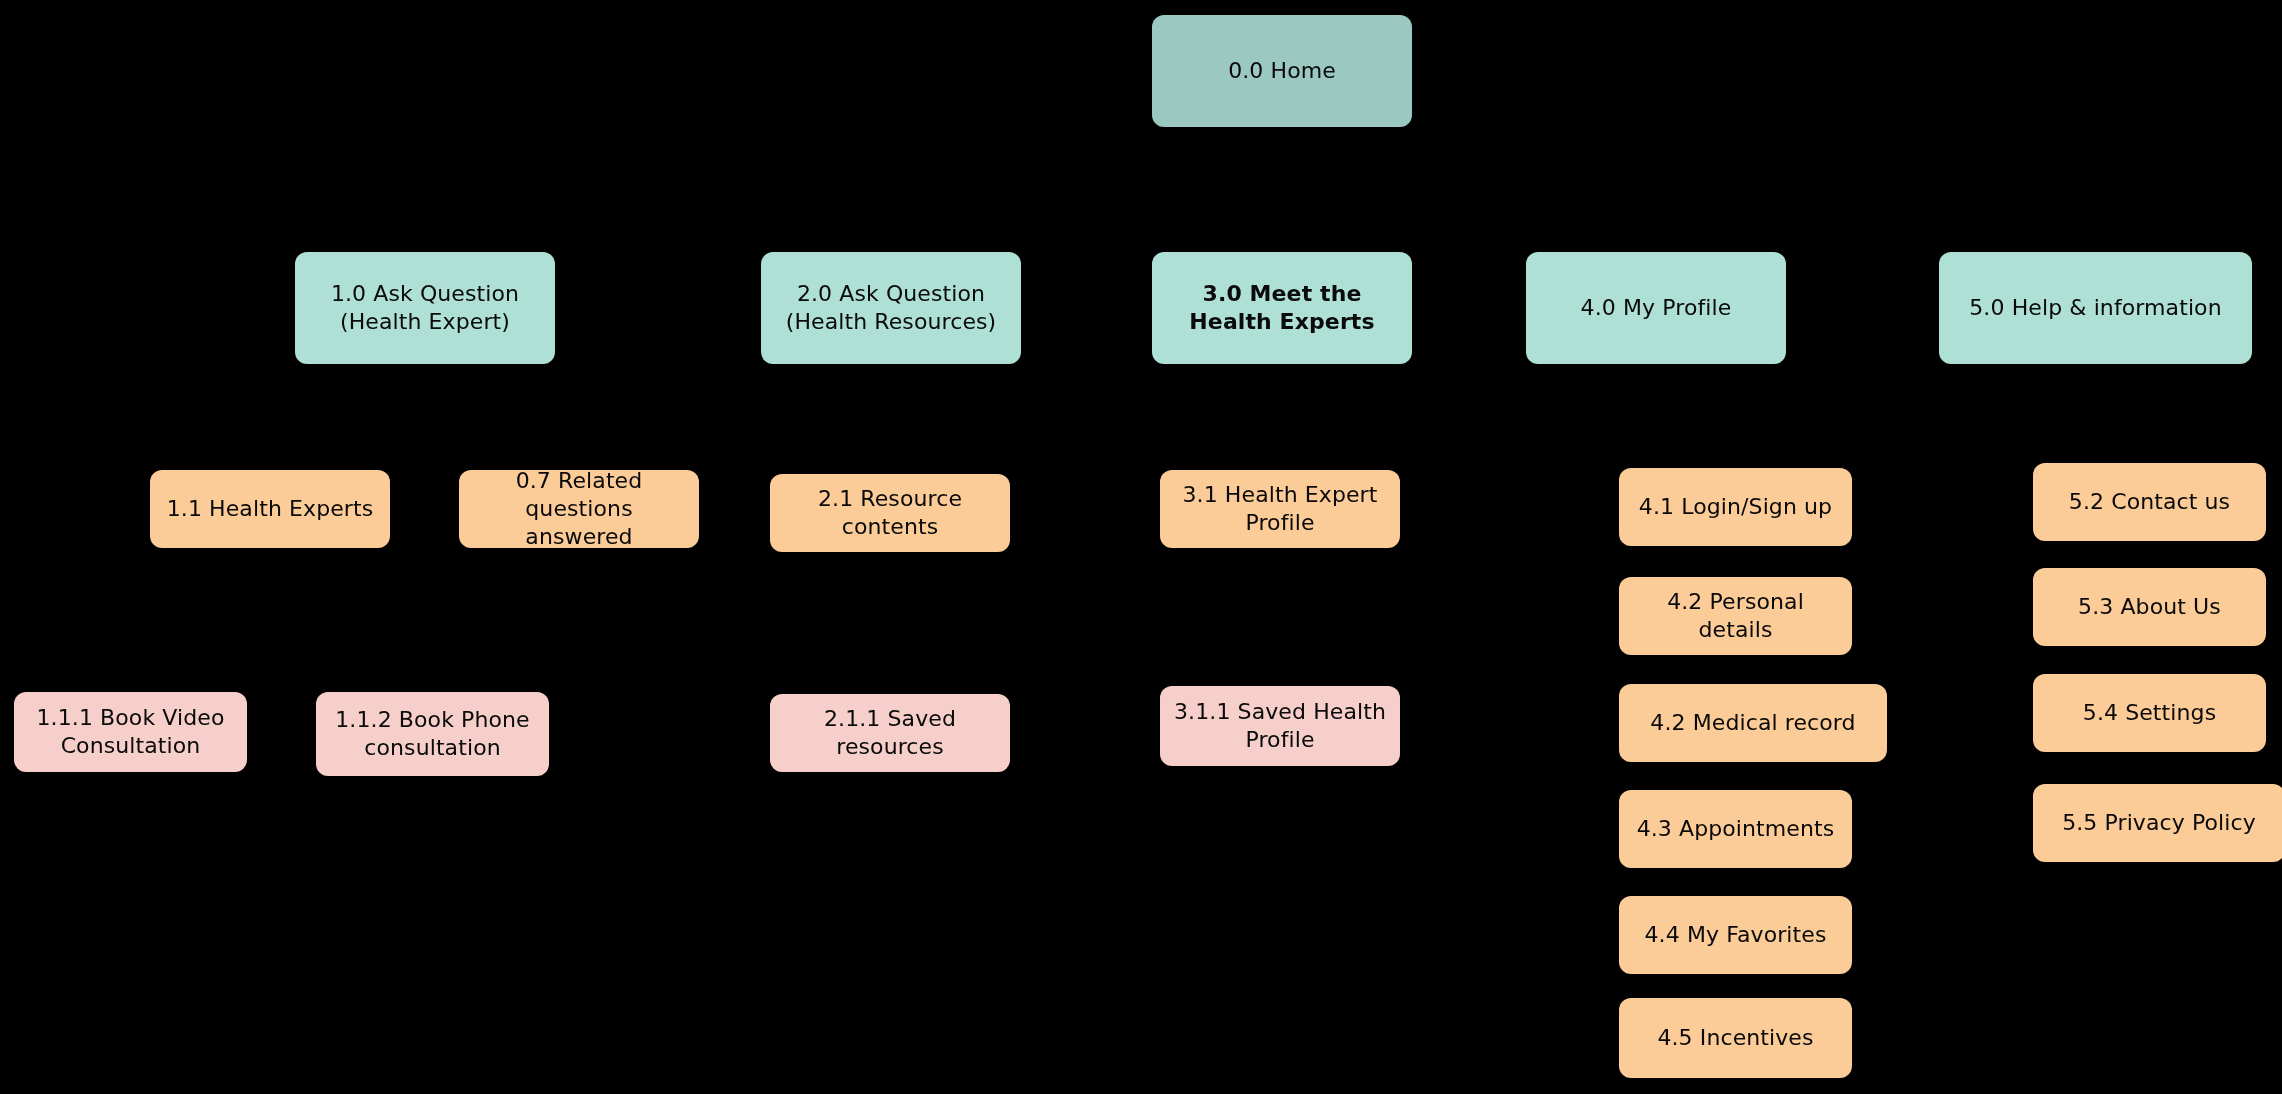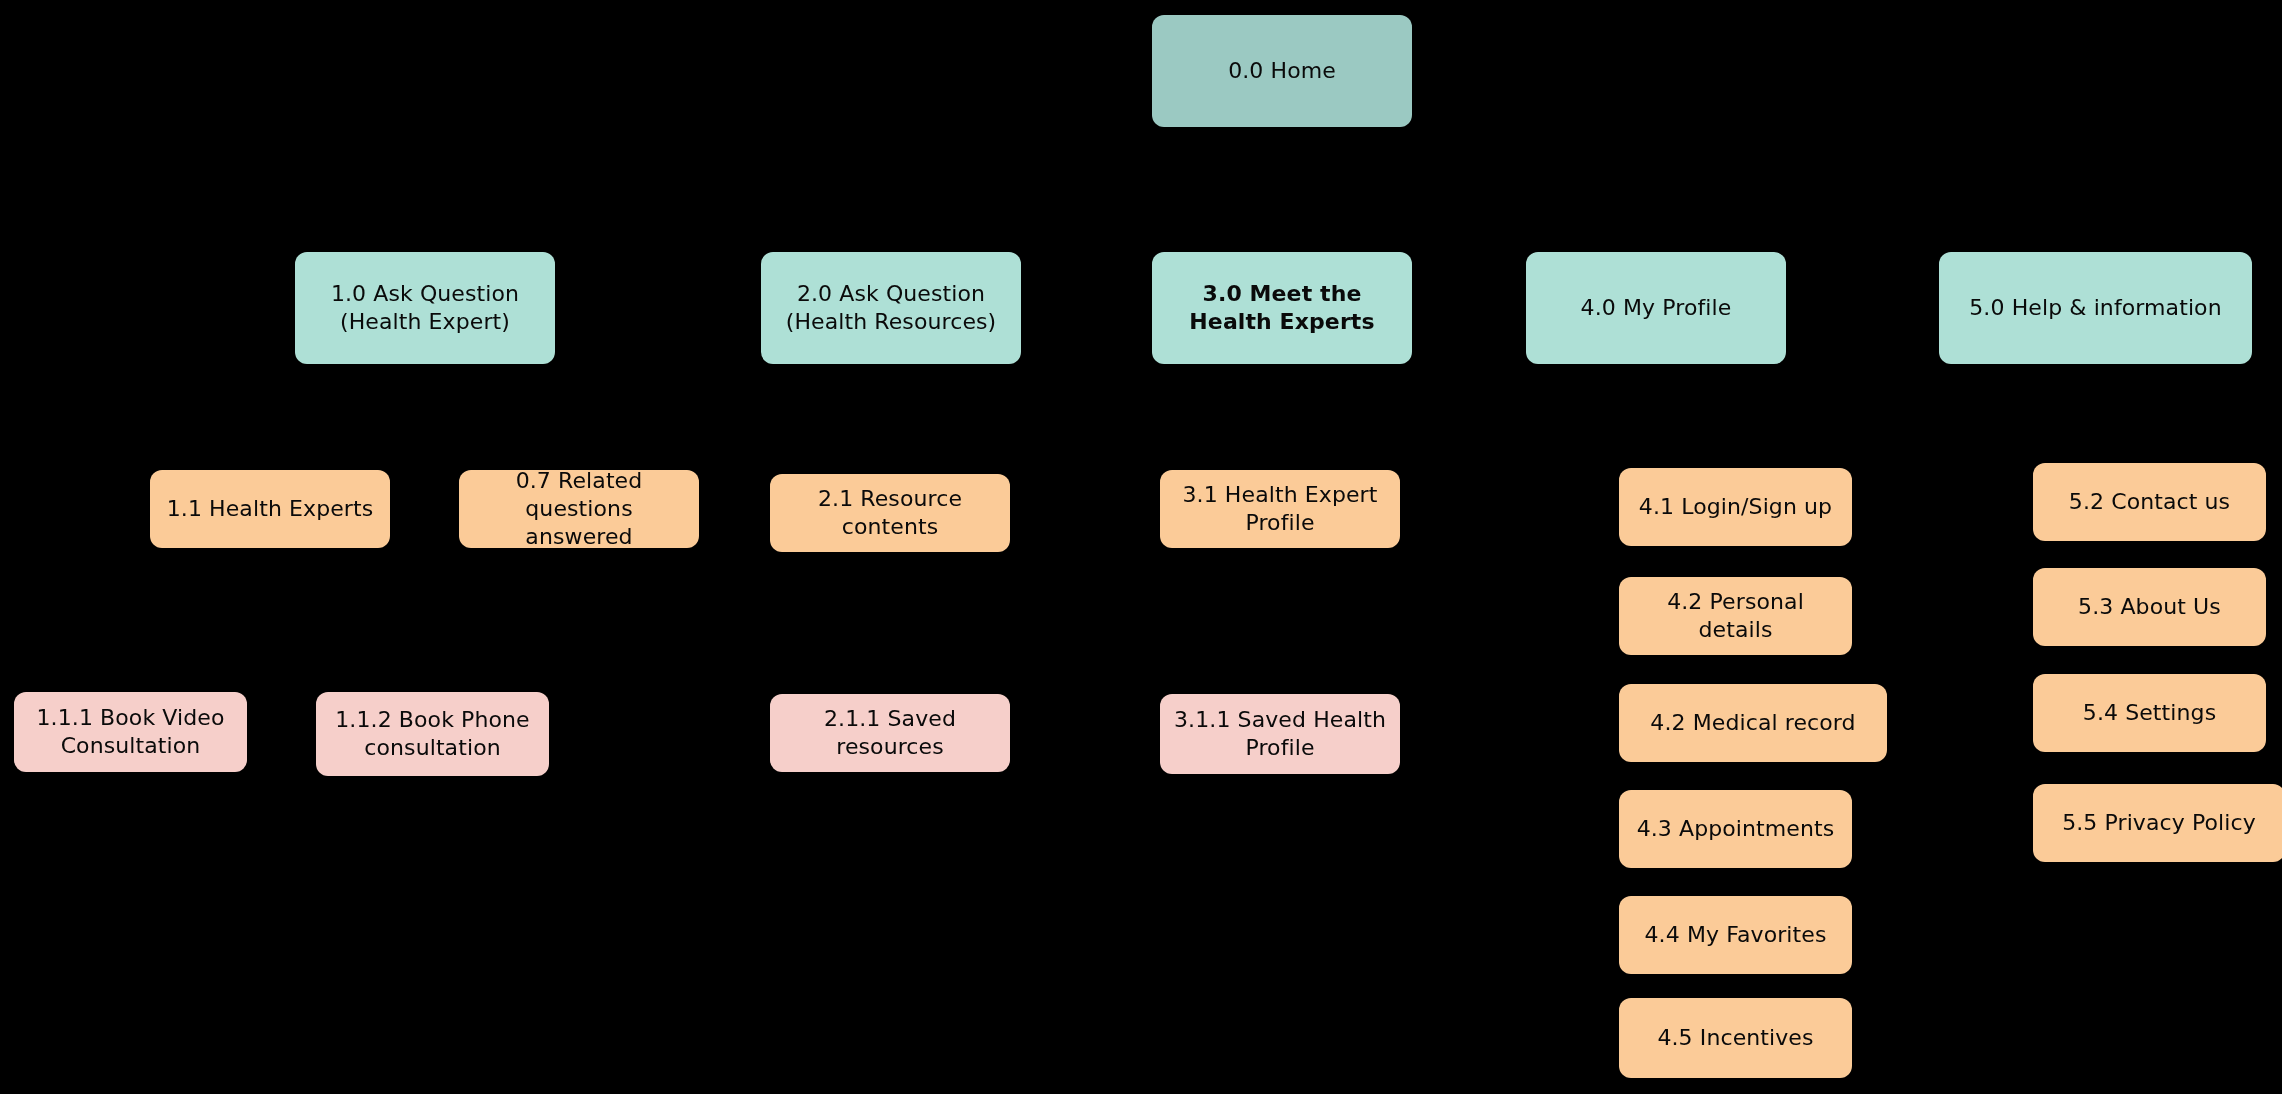--- a/index.html
+++ b/index.html
@@ -66,15 +66,15 @@
     <div class="node lvl2" style="left: 1619px; top: 998px; width: 233px; height: 80px;">4.5 Incentives</div>
     <div class="node lvl2" style="left: 2033px; top: 463px; width: 233px; height: 78px;">5.2 Contact us</div>
     <div class="node lvl2" style="left: 2033px; top: 568px; width: 233px; height: 78px;">5.3 About Us</div>
     <div class="node lvl2" style="left: 2033px; top: 674px; width: 233px; height: 78px;">5.4 Settings</div>
     <div class="node lvl2" style="left: 2033px; top: 784px; width: 252px; height: 78px;">5.5 Privacy Policy</div>
     <div class="node lvl3" style="left: 14px; top: 692px; width: 233px; height: 80px;">1.1.1 Book Video
 Consultation</div>
     <div class="node lvl3" style="left: 305px; top: 692px; width: 233px; height: 84px; margin-left: 11px;">1.1.2 Book Phone
 consultation</div>
     <div class="node lvl3" style="left: 770px; top: 694px; width: 240px; height: 78px;">2.1.1 Saved resources</div>
-    <div class="node lvl3" style="left: 1160px; top: 686px; width: 240px; height: 80px; margin-top: 8px;">3.1.1 Saved Health
+    <div class="node lvl3" style="left: 1160px; top: 686px; width: 240px; height: 80px;">3.1.1 Saved Health
 Profile</div>
   </div>
 
 </body></html>

